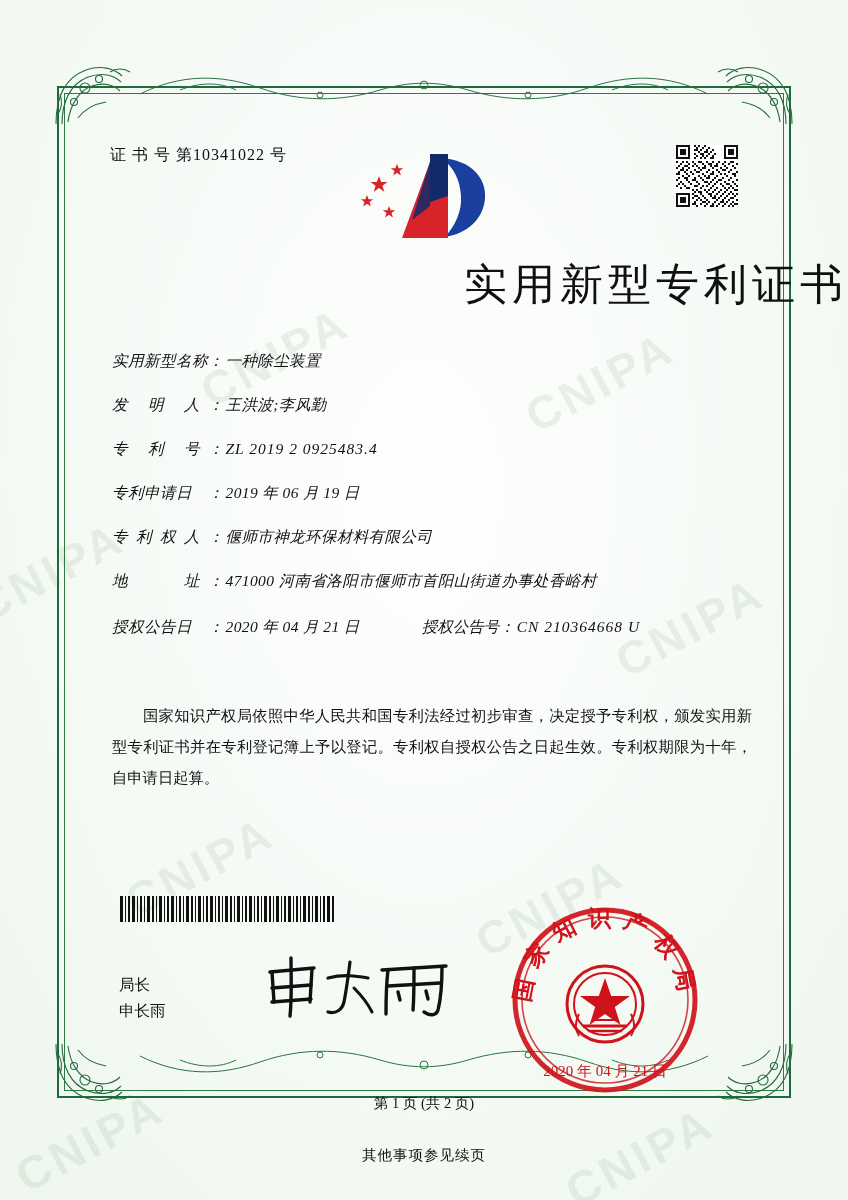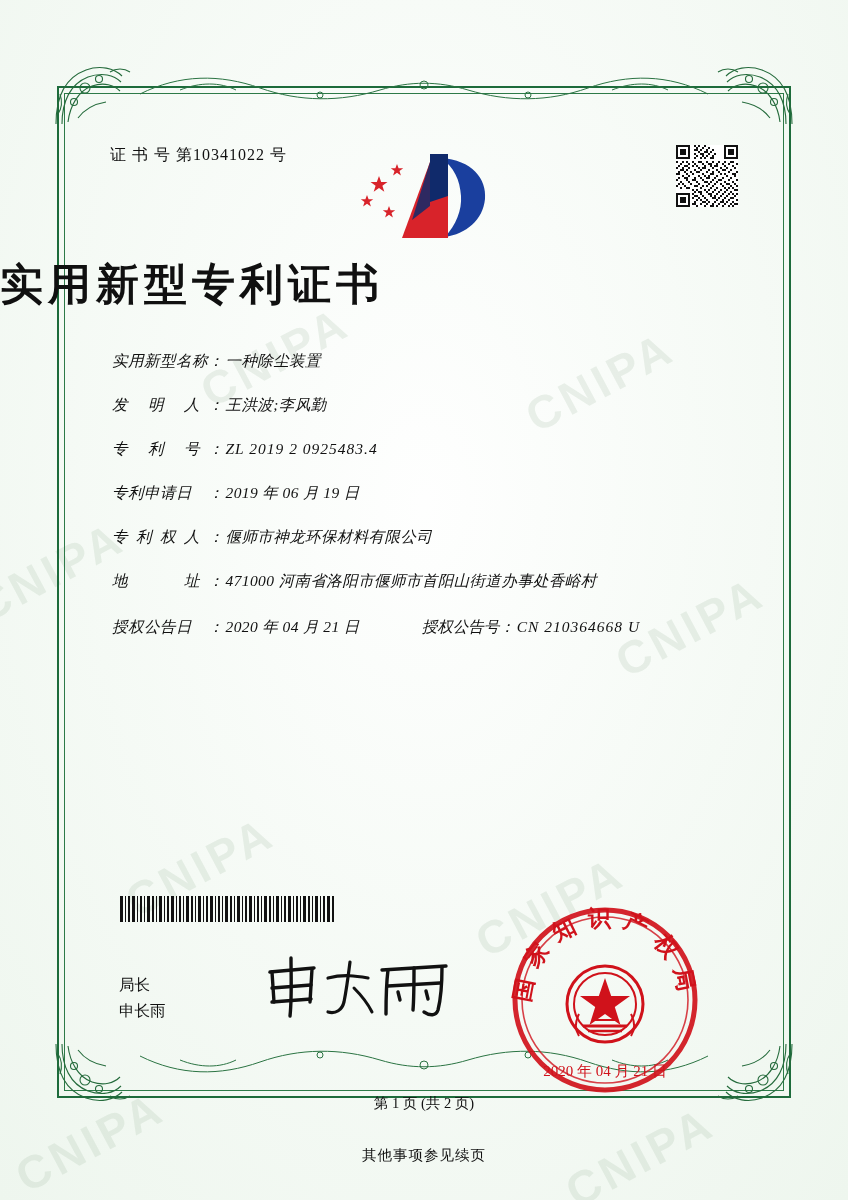--- a/index.html
+++ b/index.html
@@ -106,24 +106,24 @@
     display: flex;
     justify-content: center;
     align-items: center;
   }
   .emblem svg { display: block; }
 
   
   .doc-title {
     position: absolute;
     left: 0; right: 0; top: 256px;
-    text-align: left;
+    text-align: right;
     font-size: 43px;
     letter-spacing: 5px;
-    font-weight: bold;
+    font-weight: normal;
     color: #101010;
     font-family: "Liberation Serif", "DejaVu Serif", serif;
   }
 
   
   .fields {
     position: absolute;
     left: 112px; top: 352px;
     width: 640px;
     font-size: 15.5px;
@@ -613,20 +613,21 @@
       <span class="field-sep">：</span>
       <span class="field-value">2020 年 04 月 21 日</span>
       <span class="grant-gap"></span>
       <span>授权公告号</span>
       <span class="field-sep">：</span>
       <span class="field-value mono-ish">CN 210364668 U</span>
     </div>
   </div>
 
   <div class="paragraphs">
+    <p>国家知识产权局依照中华人民共和国专利法经过初步审查，决定授予专利权，颁发实用新型专利证书并在专利登记簿上予以登记。专利权自授权公告之日起生效。专利权期限为十年，自申请日起算。</p>
   </div>
 
   <div class="barcode">
     <svg width="216" height="26" viewBox="0 0 216 26" shape-rendering="crispEdges">
       <rect width="216" height="26" fill="none"></rect>
       <g fill="#111111">
         <rect x="0" y="0" width="3" height="26"></rect>
           <rect x="5" y="0" width="1" height="26"></rect>
         <rect x="8" y="0" width="2" height="26"></rect>
           <rect x="12" y="0" width="3" height="26"></rect>

